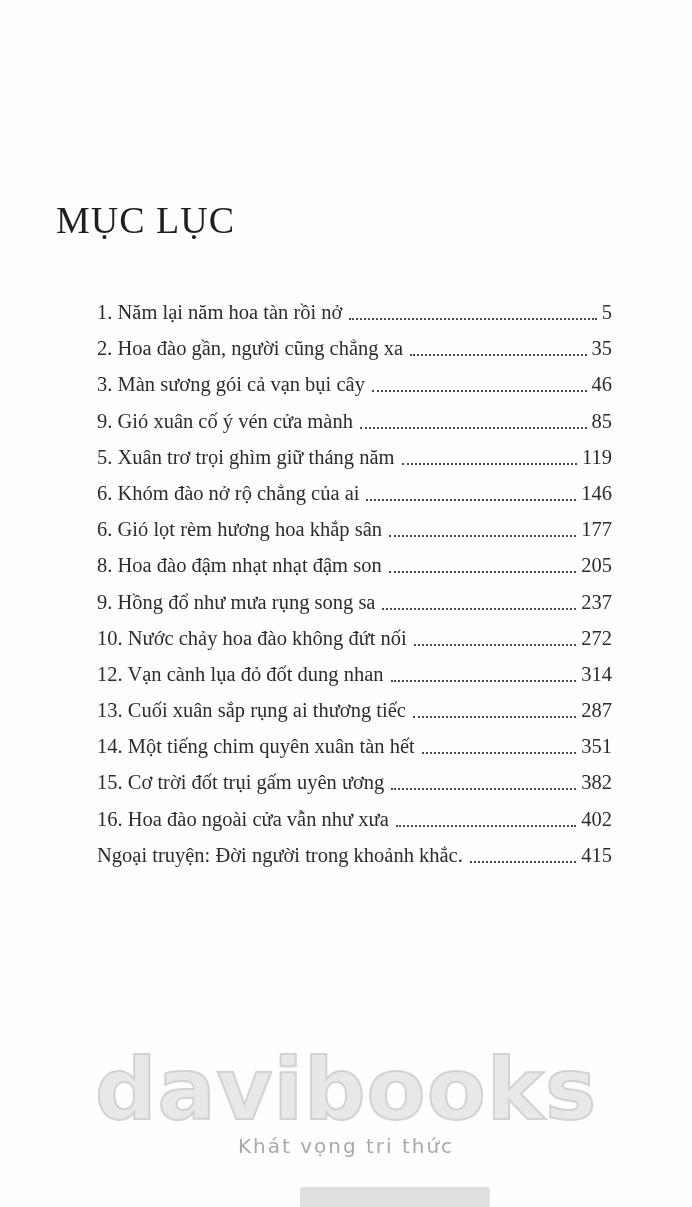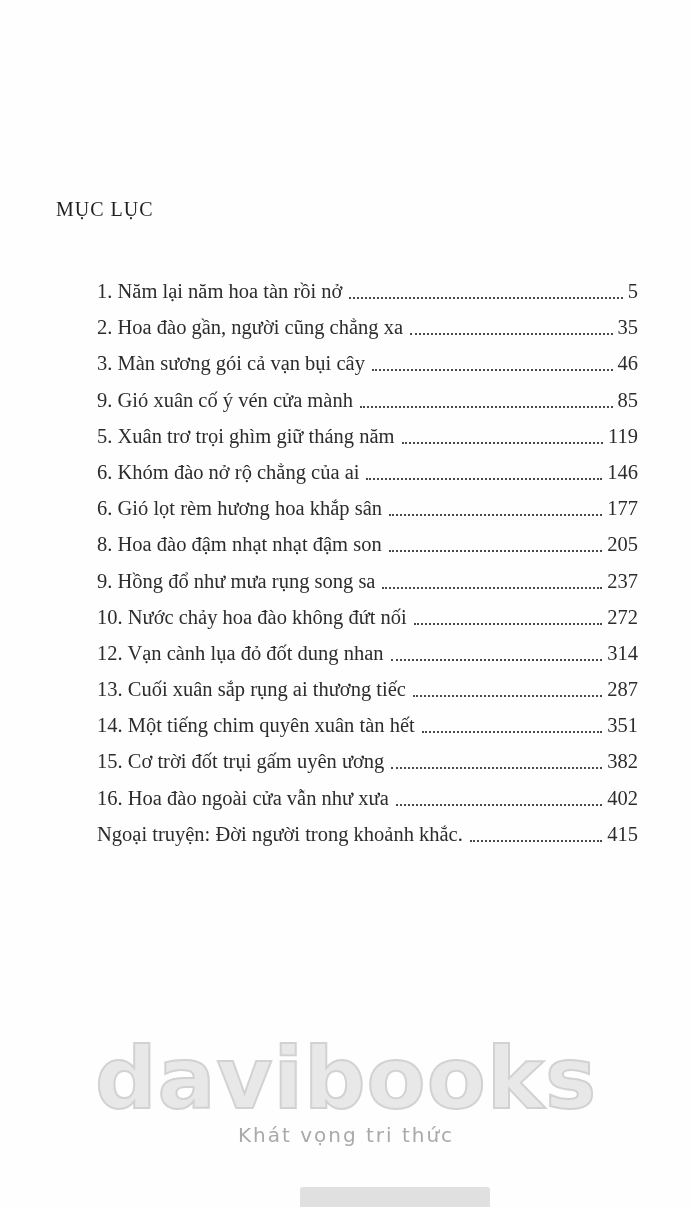--- a/index.html
+++ b/index.html
@@ -16,30 +16,30 @@
   .page {
     position: relative;
     width: 692px;
     height: 1207px;
     background: #fefefe;
   }
 
   .toc-title {
     padding-top: 198px;
     margin-left: 56px;
-    font-size: 20px;
+    font-size: 38px;
     letter-spacing: 1px;
     color: #1f1f1f;
     font-weight: normal;
   }
 
   .toc-list {
     margin-top: 58px;
     margin-left: 97px;
-    margin-right: 54px;
+    margin-right: 80px;
   }
 
   .toc-row {
     display: flex;
     align-items: baseline;
     font-size: 20.5px;
     line-height: 25px;
     margin-bottom: 11.2px;
     color: #2c2c2c;
   }
@@ -57,21 +57,21 @@
   }
 
   .toc-page {
     white-space: nowrap;
   }
 
   .watermark {
     position: absolute;
     left: 0;
     right: 0;
-    bottom: 12px;
+    bottom: 1px;
     height: 160px;
     text-align: center;
     pointer-events: none;
   }
 
   .wm-brand {
     font-family: "DejaVu Sans", "Liberation Sans", sans-serif;
     font-size: 86px;
     line-height: 86px;
     font-weight: bold;

